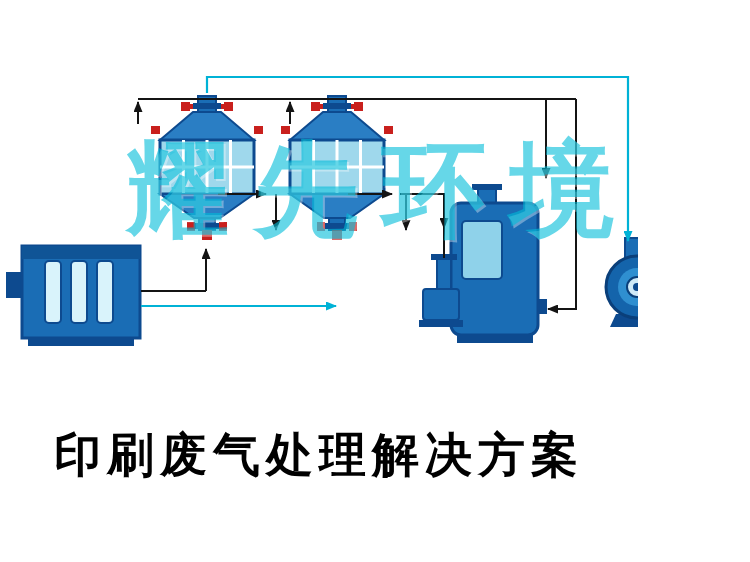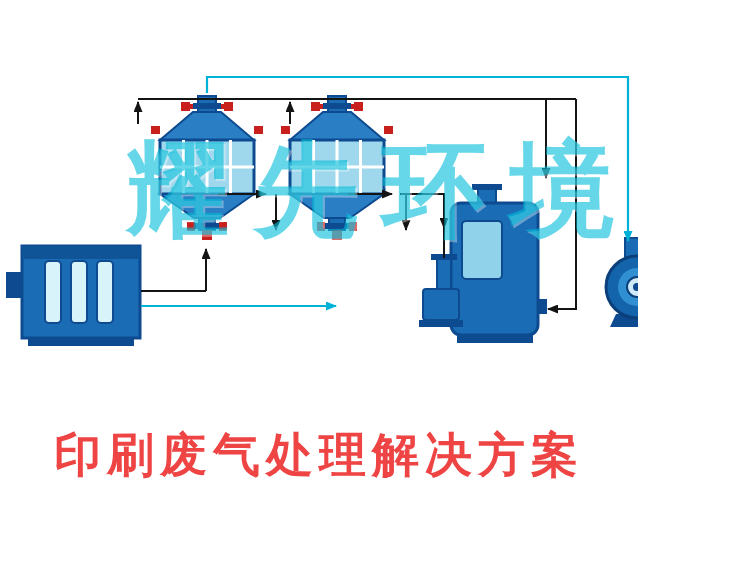--- a/index.html
+++ b/index.html
@@ -26,21 +26,21 @@
     pointer-events:none;
   }
   .page-title{
     position:absolute;
     left:0;right:0;top:424px;
     z-index:3;
     text-align:center;
     font-size:47px;
     font-weight:bold;
     letter-spacing:6px;
-    color:#ef4444;
+    color:#000000;
     font-family:"Liberation Serif",serif;
     pointer-events:none;
   }
 </style>
 </head>
 <body>
 
 <div class="canvas">
 
   <svg class="diagram-svg" width="750" height="562" viewBox="0 0 750 562">

